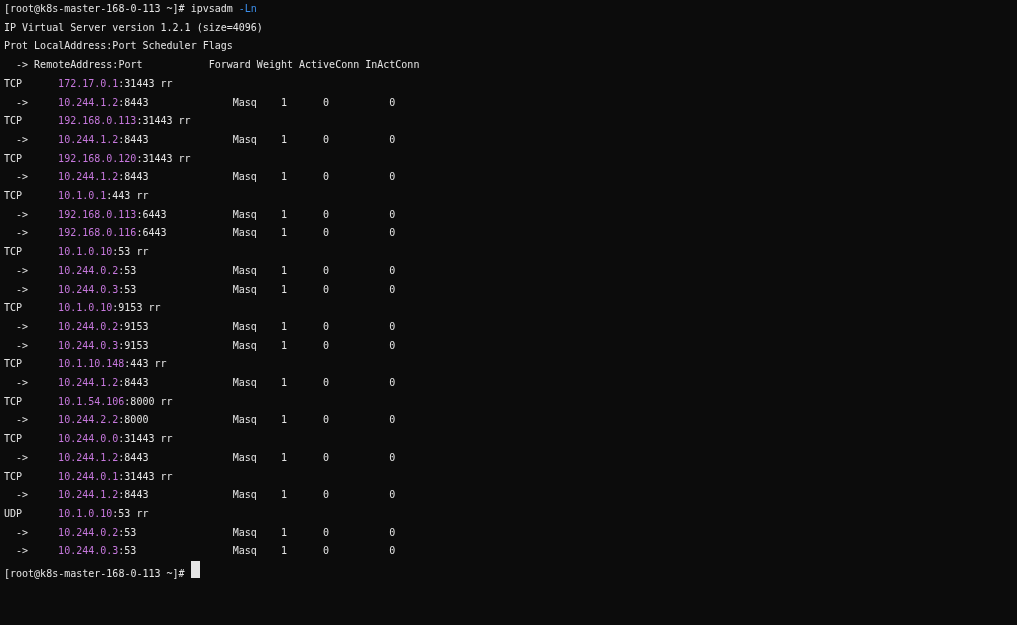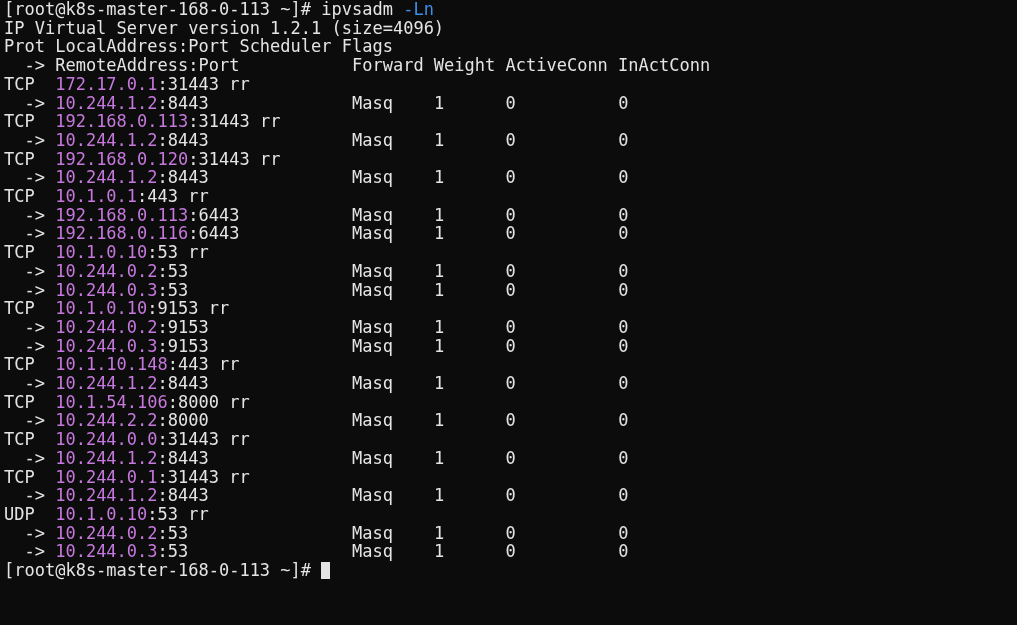--- a/index.html
+++ b/index.html
@@ -5,32 +5,32 @@
   html, body {
     margin: 0;
     padding: 0;
     background: #0c0c0c;
     width: 1017px;
     height: 625px;
     overflow: hidden;
   }
   .terminal {
     font-family: "Consolas", "DejaVu Sans Mono", monospace;
-    font-size: 17px;
+    font-size: 10px;
     line-height: 18.7px;
     color: #e4e4e4;
     background: #0c0c0c;
     padding: 0 4px;
     white-space: pre;
     letter-spacing: 0px;
   }
   .prompt  { color: #e4e4e4; }
   .cmd     { color: #e4e4e4; }
   .opt     { color: #3b8eea; }
-  .ip      { color: #c678dd; }
+  .ip      { color: #c678dd; margin-left: 24px; }
   .rest    { color: #e4e4e4; }
   .cursor {
     display: inline-block;
     width: 9px;
     height: 17px;
     background: #e4e4e4;
     vertical-align: text-bottom;
     margin-bottom: 1px;
   }
   .line { display: block; }

